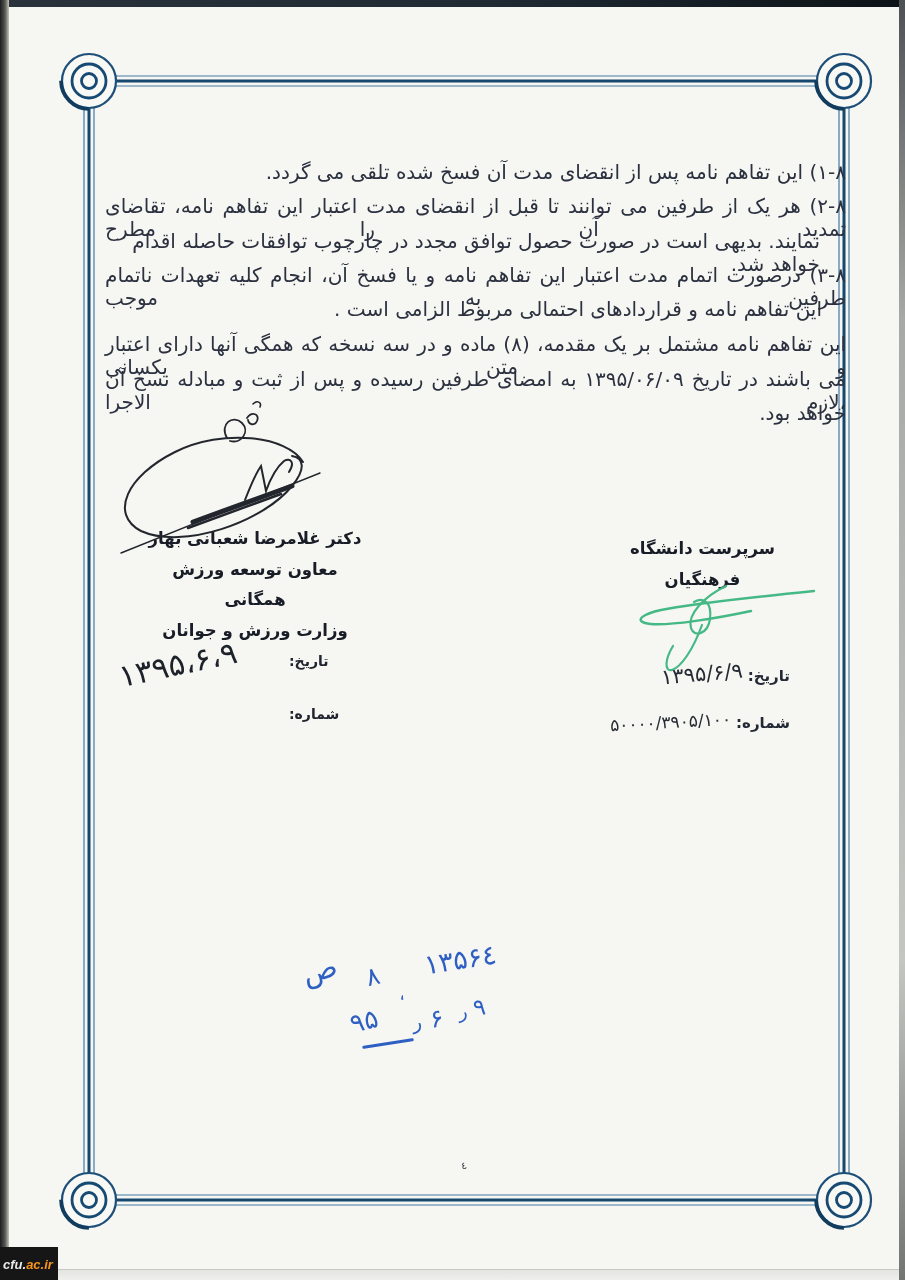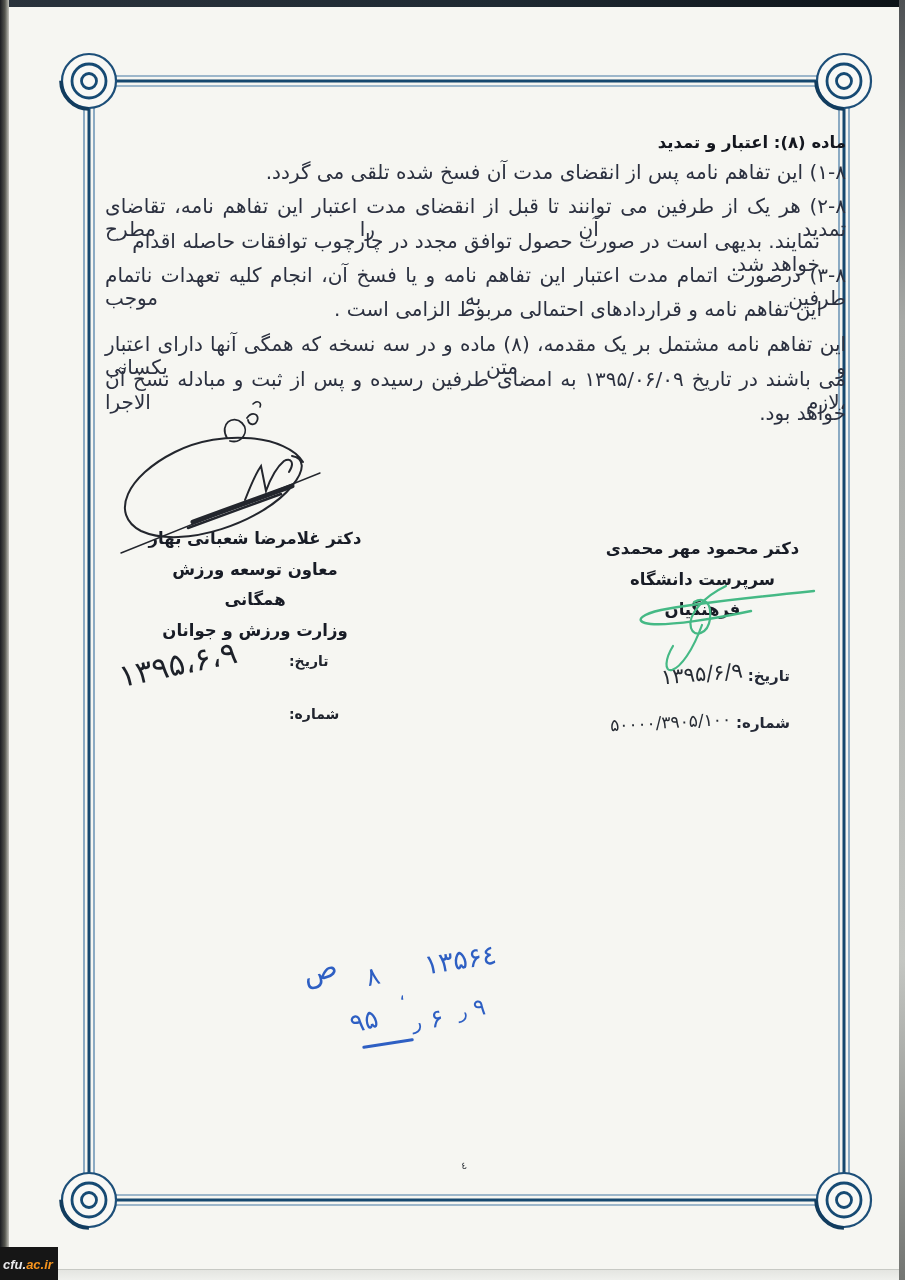--- a/index.html
+++ b/index.html
@@ -99,38 +99,36 @@
       <circle cx="89" cy="1200" r="7.5" fill="none" stroke="#164a73" stroke-width="2.8"></circle>
     </g>
     <g>
       <circle cx="844" cy="1200" r="27" fill="#f8f8f5" stroke="#1d4f79" stroke-width="2.2"></circle>
       <circle cx="844" cy="1200" r="28" fill="none" stroke="#123c5e" stroke-width="3.6" stroke-dasharray="44 132" stroke-dashoffset="-44"></circle>
       <circle cx="844" cy="1200" r="17" fill="none" stroke="#164a73" stroke-width="2.8"></circle>
       <circle cx="844" cy="1200" r="7.5" fill="none" stroke="#164a73" stroke-width="2.8"></circle>
     </g>
   </svg>
 
-  <div class="tl ral heading" style="top:131px">ماده (۸): اعتبار و تمدید</div>
   <div class="tl ral" style="top:161px">۱-۸) این تفاهم نامه پس از انقضای مدت آن فسخ شده تلقی می گردد.</div>
   <div class="tl just" style="top:195px">۲-۸) هر یک از طرفین می توانند تا قبل از انقضای مدت اعتبار این تفاهم نامه، تقاضای تمدید آن را مطرح</div>
   <div class="tl ral ind57" style="top:230px">نمایند. بدیهی است در صورت حصول توافق مجدد در چارچوب توافقات حاصله اقدام خواهد شد.</div>
   <div class="tl just" style="top:264px">۳-۸) درصورت اتمام مدت اعتبار این تفاهم نامه و یا فسخ آن، انجام کلیه تعهدات ناتمام طرفین به موجب</div>
   <div class="tl ral ind16" style="top:298px">این تفاهم نامه و قراردادهای احتمالی مربوط الزامی است .</div>
   <div class="tl just" style="top:333px">این تفاهم نامه مشتمل بر یک مقدمه، (۸) ماده و در سه نسخه که همگی آنها دارای اعتبار و متن یکسانی</div>
   <div class="tl just" style="top:368px">می باشند در تاریخ ۱۳۹۵/۰۶/۰۹ به امضای طرفین رسیده و پس از ثبت و مبادله نسخ آن ،لازم الاجرا</div>
   <div class="tl ral" style="top:402px">خواهد بود.</div>
 
   <div class="sig-block" style="left:140px;top:524px;width:230px">
     <div>دکتر غلامرضا شعبانی بهار</div>
     <div>معاون توسعه ورزش همگانی</div>
     <div>وزارت ورزش و جوانان</div>
   </div>
 
   <div class="sig-block" style="left:590px;top:534px;width:225px">
-    <div>دکتر محمود مهر محمدی</div>
     <div>سرپرست دانشگاه فرهنگیان</div>
   </div>
 
   <svg class="ink" style="left:95px;top:390px" width="240" height="175" viewBox="0 0 240 175" fill="none" stroke="#23262d" stroke-linecap="round">
     <path stroke-width="2" d="M 208,72 C 192,46 128,38 80,62 C 32,86 14,124 46,141 C 88,160 168,132 197,96 C 211,79 209,68 197,66"></path>
     <path stroke-width="1.8" d="M 132,48 C 124,34 138,24 147,33 C 155,41 147,54 135,51"></path>
     <path stroke-width="1.8" d="M 152,28 C 157,21 165,24 162,31 C 160,36 154,35 153,30"></path>
     <path stroke-width="1.6" d="M 158,14 C 162,10 167,12 165,17"></path>
     <path stroke-width="2" d="M 150,110 C 157,92 161,83 166,76 L 171,101 C 176,87 183,76 189,71 C 196,67 200,73 194,82"></path>
     <path stroke-width="5" d="M 98,132 L 197,96"></path>

